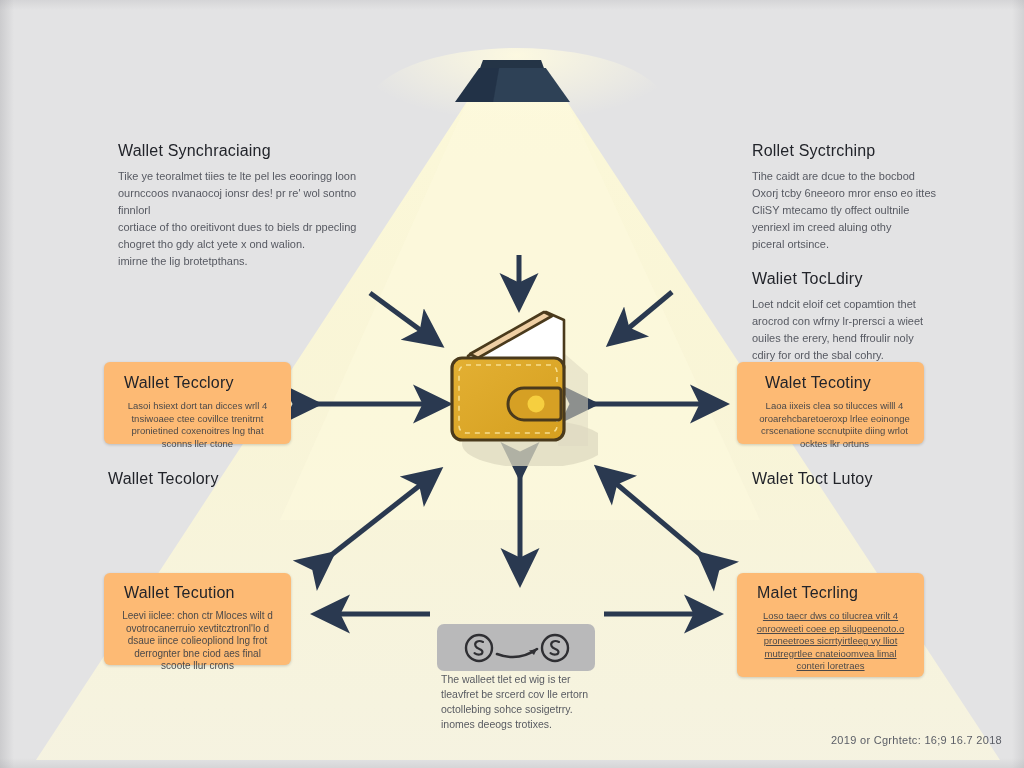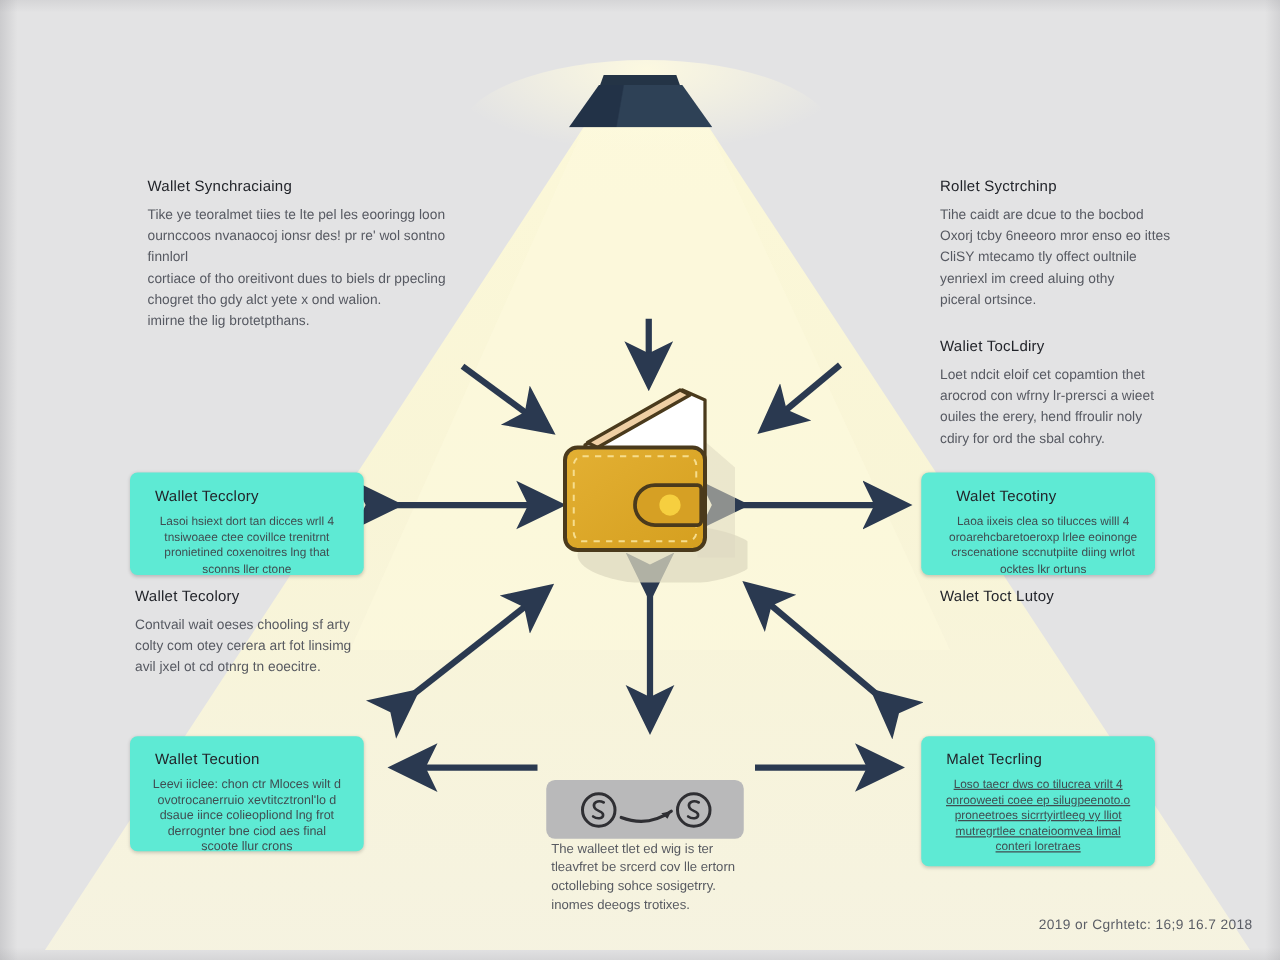--- a/index.html
+++ b/index.html
@@ -74,27 +74,26 @@
 
   
   .arrows { position: absolute; left:0; top:0; width:1024px; height:768px; z-index:3; }
 
   
   .txt-block {
     position: absolute;
     z-index: 6;
   }
   .txt-block.boxed {
-    background: #5eead4;
+    background: #fdba74;
     border-radius: 6px;
     box-shadow: 0 1px 3px rgba(0,0,0,0.18);
-    margin-top: 16px;
   }
   .blk-title {
-    font-size: 12px;
+    font-size: 16px;
     color: #22242a;
     letter-spacing: 0.2px;
     margin: 0 0 8px 0;
     font-weight: 400;
   }
   .boxed .blk-title { margin-left: 10px; }
   .blk-body {
     font-size: 11px;
     line-height: 17px;
     color: #4b4e57;
@@ -272,25 +271,20 @@
     <div class="blk-body" style="text-align:center; font-size:9.5px; line-height:12.5px;">
       <span>Laoa iixeis clea so tilucces willl 4</span>
       <span>oroarehcbaretoeroxp lrlee eoinonge</span>
       <span>crscenatione sccnutpiite diing wrlot</span>
       <span>ocktes lkr ortuns</span>
     </div>
   </div>
 
   <div class="txt-block" style="left:108px; top:470px; width:215px;">
     <div class="blk-title">Wallet Tecolory</div>
-    <div class="blk-body">
-      <span>Contvail wait oeses chooling sf arty</span>
-      <span>colty com otey cerera art fot linsimg</span>
-      <span>avil jxel ot cd otnrg tn eoecitre.</span>
-    </div>
   </div>
 
   <div class="txt-block" style="left:752px; top:470px; width:215px;">
     <div class="blk-title">Walet Toct Lutoy</div>
   </div>
 
   <div class="txt-block boxed" style="left:104px; top:573px; width:187px; height:92px; padding:11px 10px 0 10px; box-sizing:border-box;">
     <div class="blk-title">Wallet Tecution</div>
     <div class="blk-body" style="text-align:center; font-size:10px; line-height:12.5px;">
       <span>Leevi iiclee: chon ctr Mloces wilt d</span>

